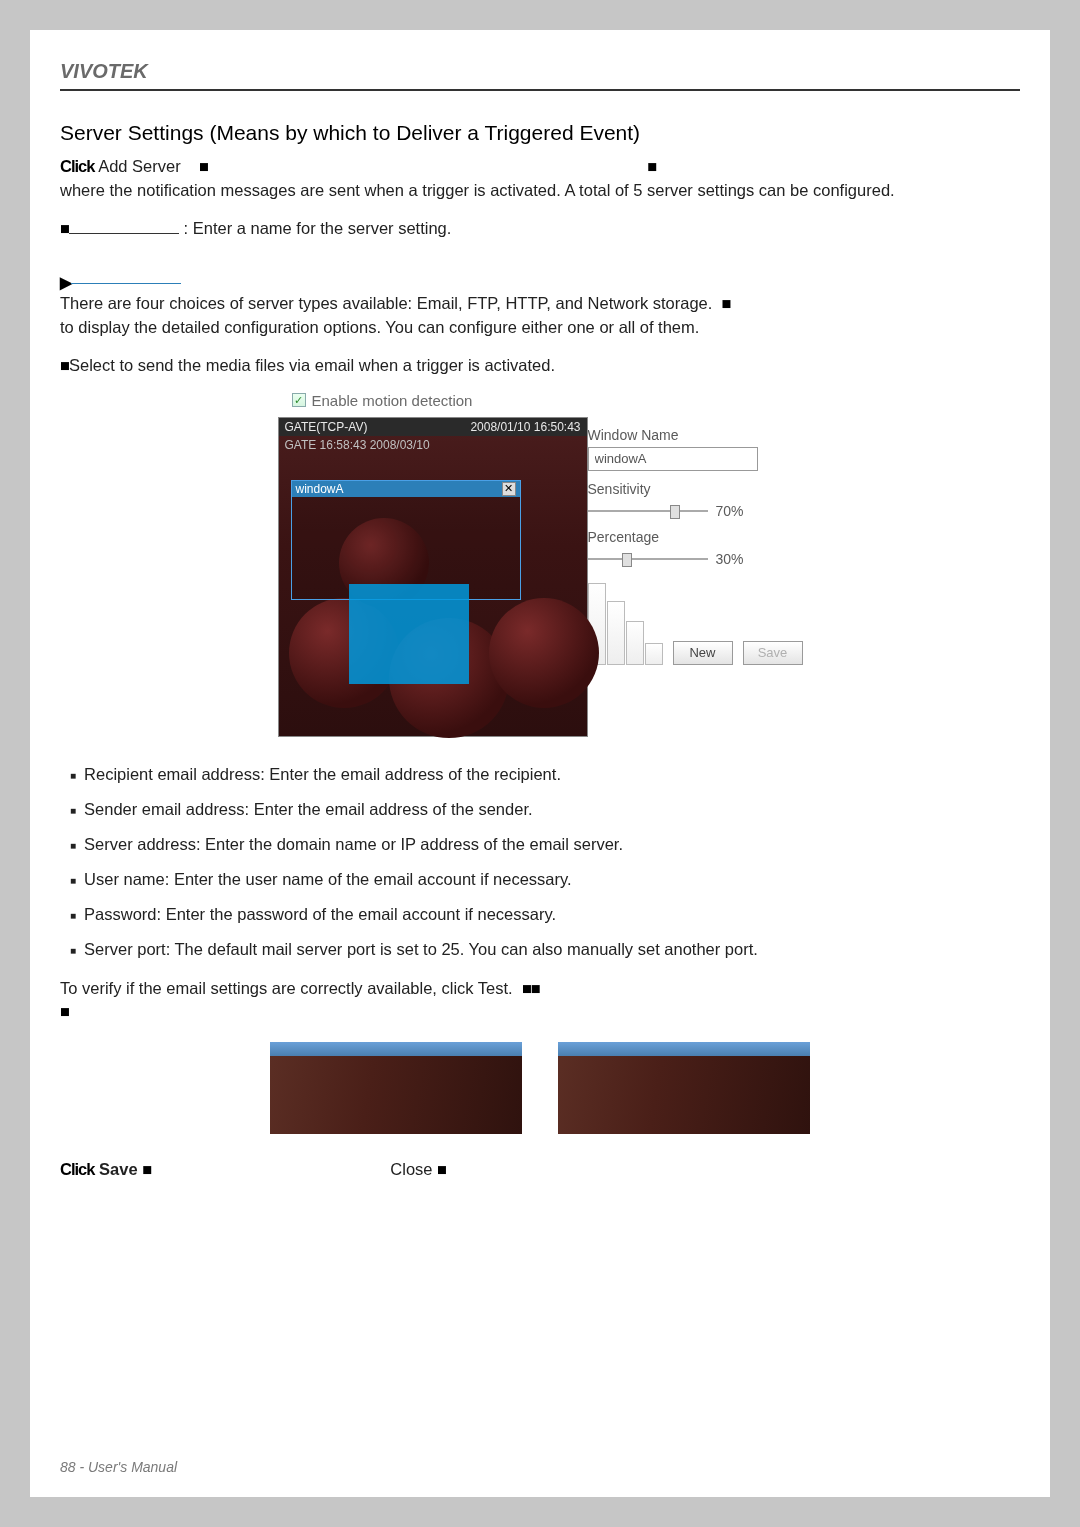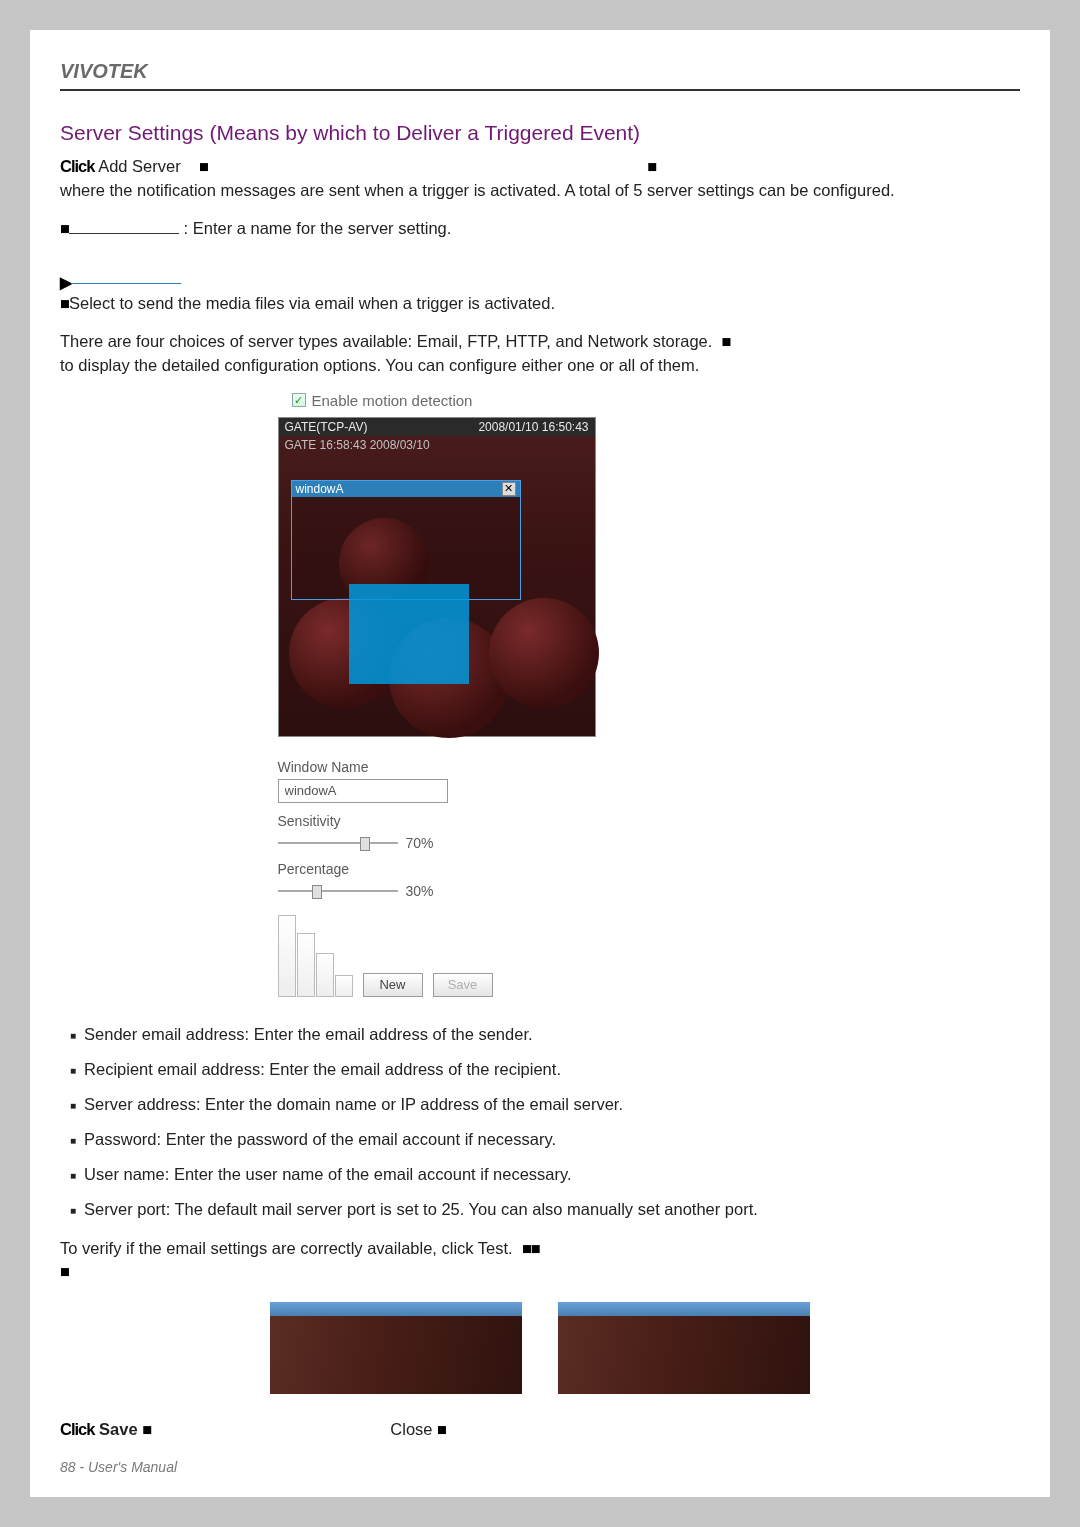--- a/index.html
+++ b/index.html
@@ -22,21 +22,21 @@
     margin-bottom: 30px;
   }
   .brand {
     color: #6a6a6a;
     font-weight: bold;
     font-style: italic;
     font-size: 20px;
     text-align: center;
   }
   .section-title {
-    color: #701a75;
+    color: #000000;
     font-size: 21px;
     font-weight: normal;
     margin-bottom: 10px;
   }
   .body-text {
     font-size: 16.5px;
     color: #222;
     line-height: 1.45;
     margin-bottom: 14px;
   }
@@ -70,22 +70,21 @@
   }
   .chk {
     width: 14px; height: 14px;
     border: 1px solid #8aa;
     background: linear-gradient(#eafff0,#d6f5e0);
     display: flex; align-items: center; justify-content: center;
     font-size: 11px; color: #2a8a2a;
   }
   .cam-wrap {
     display: flex;
-    gap: 12px;
-    flex-direction: column;
+    gap: 0;
   }
   .cam-preview {
     width: 318px;
     height: 320px;
     background: linear-gradient(#4a1d1d, #3a1313 40%, #2c0e0e);
     position: relative;
     border: 1px solid #888;
   }
   .cam-title {
     background: #2a2a2a;
@@ -276,27 +275,27 @@
     <span>: Enter a name for the server setting.</span>
   </div>
 
   <div style="height:18px"></div>
 
   <div class="blue-stub">
     <span class="smear">▶</span><span class="blank-blue"></span>
   </div>
 
   <div class="body-text">
-    <span class="smear">■</span><span>Select to send the media files via email when a trigger is activated.</span>
-  </div>
-
-  <div class="body-text">
     <span>There are four choices of server types available: Email, FTP, HTTP, and Network storage.</span>
     &nbsp;<span class="smear">■</span><br>
     <span>to display the detailed configuration options. You can configure either one or all of them.</span>
+  </div>
+
+  <div class="body-text">
+    <span class="smear">■</span><span>Select to send the media files via email when a trigger is activated.</span>
   </div>
 
   <div class="screenshot-panel">
     <div class="enable-row">
       <div class="chk">✓</div>
       <span>Enable motion detection</span>
     </div>
     <div class="cam-wrap">
       <div class="cam-preview">
         <div class="cam-title">
@@ -349,25 +348,25 @@
           <div class="btn-row">
             <div class="btn">New</div>
             <div class="btn disabled">Save</div>
           </div>
         </div>
       </div>
     </div>
   </div>
 
   <ul class="field-list">
+    <li>Recipient email address: Enter the email address of the recipient.</li>
     <li>Sender email address: Enter the email address of the sender.</li>
-    <li>Recipient email address: Enter the email address of the recipient.</li>
     <li>Server address: Enter the domain name or IP address of the email server.</li>
+    <li>User name: Enter the user name of the email account if necessary.</li>
     <li>Password: Enter the password of the email account if necessary.</li>
-    <li>User name: Enter the user name of the email account if necessary.</li>
     <li>Server port: The default mail server port is set to 25. You can also manually set another port.</li>
   </ul>
 
 
   <div class="body-text">
     <span>To verify if the email settings are correctly available, click Test.</span>
     &nbsp;<span class="smear">■■</span><br>
     <span class="smear">■</span>
   </div>
 

